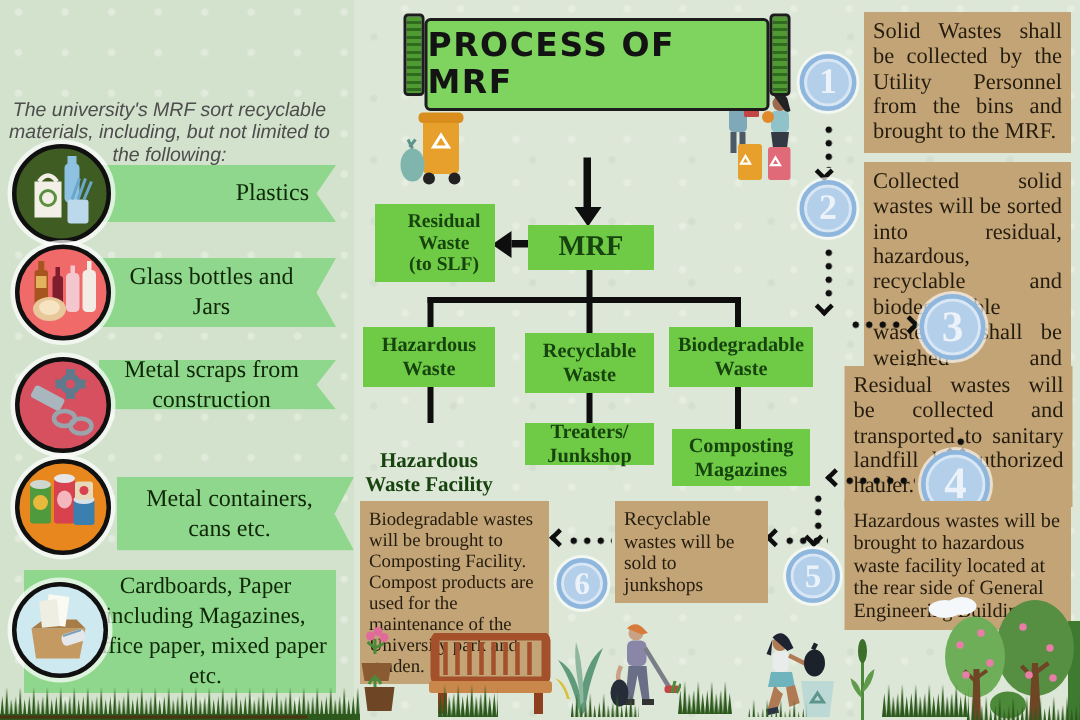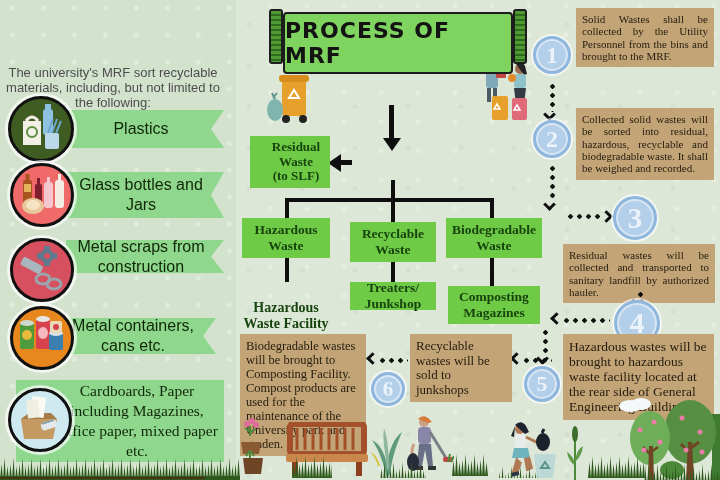--- a/index.html
+++ b/index.html
@@ -11,45 +11,45 @@
                       radial-gradient(circle at 70% 60%, rgba(160,180,160,.15) 0 2px, transparent 3px);
     background-size: 37px 29px, 53px 41px;
   }
   .abs { position:absolute; }
   .left-bg { left:0; top:0; width:236px; height:480px; background:#d3e2cc;
     background-image: radial-gradient(circle at 40% 30%, rgba(255,255,255,.3) 0 2px, transparent 3px);
     background-size: 31px 27px; }
   .title-band { left:0; top:6px; width:224px; height:58px; background:#8ed78c;
     color:#12300c; font-family:"Liberation Serif",serif; font-weight:bold; font-size:16.5px;
     line-height:1.2; text-align:center; display:flex; align-items:center; justify-content:center; padding:0 4px;}
-  .subtitle { left:2px; top:66px; width:222px; color:#4d4d4d; font-size:13px; line-height:1.15; text-align:center;}
+  .subtitle { left:2px; top:66px; width:222px; color:#4d4d4d; font-size:13px; line-height:1.15; text-align:center;font-style:italic;}
   .icon-circle { border-radius:50%; border:3px solid #101010; box-shadow:0 0 0 3px rgba(255,255,255,.7); overflow:hidden; z-index:5;}
   .ribbon { background:#8ed78c; clip-path:polygon(0 0,100% 0,calc(100% - 13px) 50%,100% 100%,0 100%);
-    color:#102708; font-family:Liberation Sans, sans-serif; font-size:16px; line-height:1.25; text-align:center;
-    display:flex; align-items:center; justify-content:center; padding:2px 18px 2px 10px;}
+    color:#102708; font-family:Liberation Serif, serif; font-size:16px; line-height:1.25; text-align:center;
+    display:flex; align-items:center; justify-content:flex-end; padding:2px 18px 2px 10px;}
   .bigcard { background:#8ed78c; color:#102708; font-family:"Liberation Serif",serif; font-size:15.5px;
     line-height:1.3; text-align:center; display:flex; align-items:center; justify-content:center; padding:4px 6px 4px 40px;}
   .scroll-roll { top:9px; width:14px; height:55px; border:2px solid #1d1d1d; border-radius:3px;
     background:repeating-linear-gradient(180deg,#4f9a33 0 3px,#2f6b1d 3px 5px); z-index:1;}
   .scroll-main { left:283px; top:12px; width:230px; height:62px; background:#7ed45e; border:2.5px solid #1d1d1d;
     border-radius:4px; display:flex; align-items:center; justify-content:center; z-index:2;
     color:#131313; font-family:"DejaVu Sans",sans-serif; font-weight:800; font-size:22px; letter-spacing:1px;}
   .collected-bar { left:306px; top:80px; width:177px; height:25px; background:#8cd44e;
     display:flex; align-items:center; justify-content:center; color:#111;
     font-family:"DejaVu Sans",sans-serif; font-weight:800; font-size:12.5px; letter-spacing:.4px;}
   .flow-box { background:#6fcb45; color:#17430f; font-family:"Liberation Serif",serif; font-weight:bold;
     font-size:13.5px; line-height:1.15; text-align:center; white-space:pre-line;
     display:flex; align-items:center; justify-content:center;}
   .flow-text { color:#17430f; font-family:"Liberation Serif",serif; font-weight:bold; font-size:14px;
     line-height:1.15; text-align:center; white-space:pre-line;}
   .sline { background:#0e0e0e; }
   .tri { width:0; height:0; }
   .tri-down { border-left:9px solid transparent; border-right:9px solid transparent; border-top:13px solid #0e0e0e;}
   .tri-left { border-top:9px solid transparent; border-bottom:9px solid transparent; border-right:13px solid #0e0e0e;}
-  .tan-box { background:#c3a477; color:#241c0e; font-family:"Liberation Serif",serif; font-size:11px;
+  .tan-box { background:#c3a477; color:#241c0e; font-family:"Liberation Serif",serif; font-size:15px;
     line-height:1.12; padding:5px 6px;}
   .just { text-align:justify; }
   .step-circle { border-radius:50%; background:#b3cfe9; border:3px solid #8fb7de; color:#ecf2f9;
     font-family:"Liberation Serif",serif; font-weight:bold; display:flex; align-items:center; justify-content:center;
     box-shadow:0 0 0 2px rgba(255,255,255,.65), inset 0 0 0 2px rgba(255,255,255,.5);}
   .dots-h { height:5px; background-image:radial-gradient(circle,#0e0e0e 2px,transparent 2.4px); background-size:9px 5px; background-repeat:repeat-x;}
   .dots-v { width:5px; background-image:radial-gradient(circle,#0e0e0e 2px,transparent 2.4px); background-size:5px 9px; background-repeat:repeat-y;}
   .chev { width:9px; height:9px; border-right:3.5px solid #0e0e0e; border-bottom:3.5px solid #0e0e0e;}
   .chev-down { transform:rotate(45deg); }
   .chev-left { transform:rotate(135deg); }
@@ -130,21 +130,21 @@
         <circle cx="14" cy="26" r="5" fill="#e8b93c"></circle>
       <rect x="23" y="10" width="14" height="30" rx="2" fill="#d8414e"></rect>
         <ellipse cx="30" cy="10" rx="7" ry="3" fill="#e6e6e6"></ellipse>
         <ellipse cx="30" cy="24" rx="5" ry="6" fill="#f3b7bd"></ellipse>
       <rect x="36" y="24" width="14" height="17" rx="2" fill="#3a7fae"></rect>
         <ellipse cx="43" cy="24" rx="7" ry="3" fill="#d8e2e8"></ellipse>
       <rect x="37" y="12" width="12" height="12" rx="2" fill="#e8d9b8"></rect>
         <circle cx="43" cy="18" r="3" fill="#d8414e"></circle>
     </svg>
   </div>
-  <div class="abs ribbon" style="left:58px;top:318px;width:158px;height:36px;">
+  <div class="abs ribbon" style="left:78px;top:318px;width:158px;height:49px;">
     <span>Metal containers, cans etc.</span>
   </div>
 
   
   <div class="abs bigcard" style="left:16px;top:380px;width:208px;height:82px;">
     <span>Cardboards, Paper including Magazines, Office paper, mixed paper etc.</span>
   </div>
   <div class="abs icon-circle" style="left:8px;top:388px;width:64px;height:64px;background:#cfe9f1;">
     <svg width="58" height="58" viewBox="0 0 58 58">
       <path d="M10 28 L46 28 L42 48 L13 48 Z" fill="#c49a62"></path>
@@ -205,20 +205,23 @@
       <path d="M17 48 l3 5 h-6 z" fill="none" stroke="#fff" stroke-width="1.5"></path>
     <rect x="32" y="42" width="15" height="22" rx="2" fill="#e06a78"></rect>
       <path d="M37 49 l3 5 h-6 z" fill="none" stroke="#fff" stroke-width="1.5"></path>
   </svg>
 
   
   <div class="abs sline" style="left:389px;top:105px;width:5px;height:34px;"></div>
   <div class="abs tri tri-down" style="left:383px;top:138px;"></div>
 
   
+  <div class="abs flow-box" style="left:352px;top:150px;width:84px;height:30px;font-size:19px;">
+    <span>MRF</span>
+  </div>
 
   
   <div class="abs sline" style="left:341px;top:160px;width:11px;height:5px;"></div>
   <div class="abs tri tri-left" style="left:328px;top:154px;"></div>
 
   
   <div class="abs flow-box" style="left:250px;top:136px;width:80px;height:52px;font-size:13px;padding-left:12px;">
     <span>Residual
 Waste
 (to SLF)</span>

